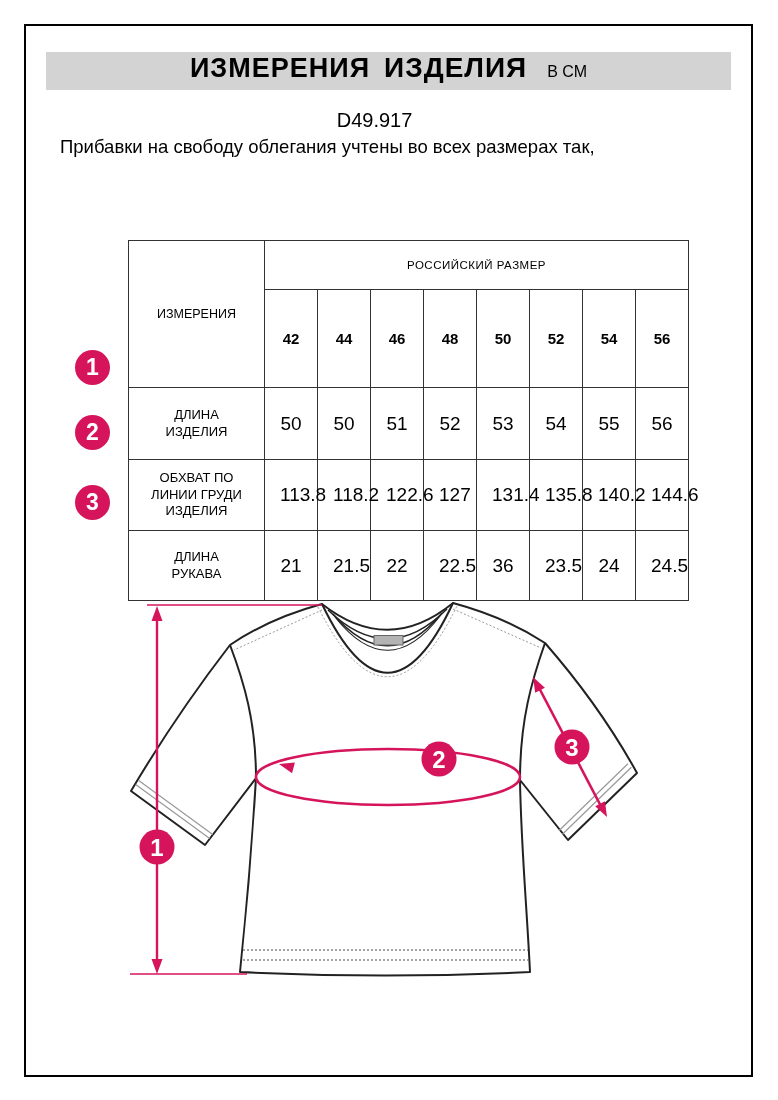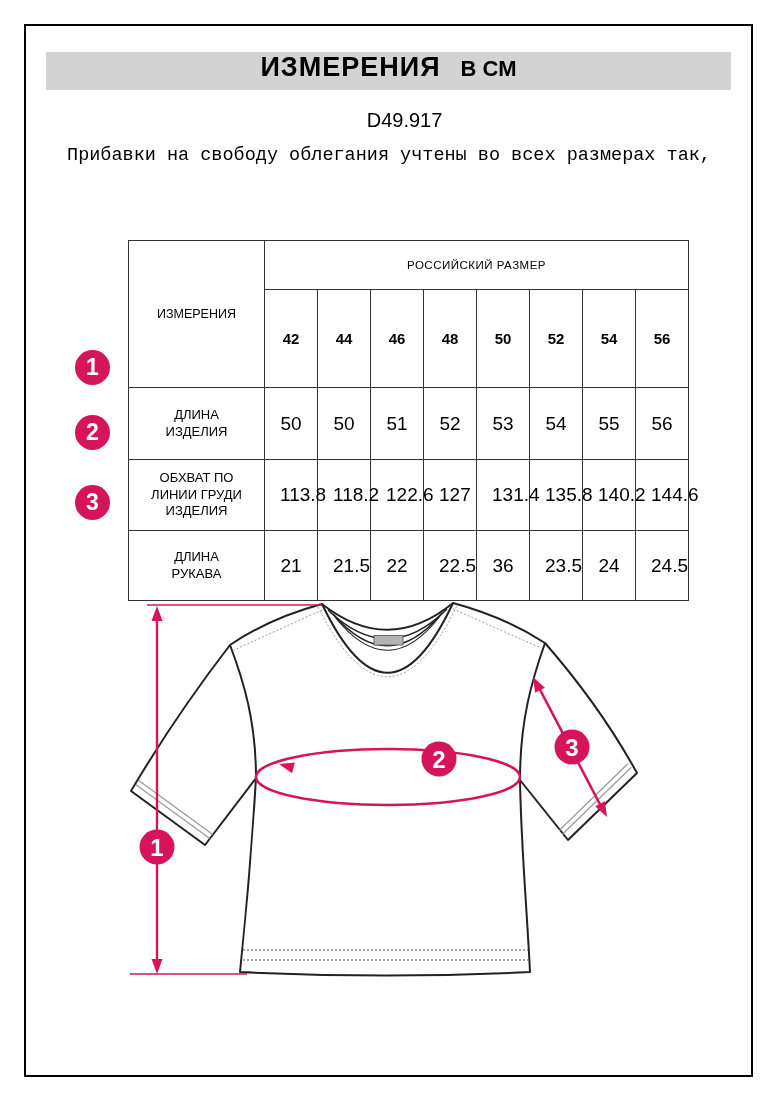--- a/index.html
+++ b/index.html
@@ -11,28 +11,28 @@
     position:absolute;left:24px;top:24px;width:729px;height:1053px;
     border:2px solid #000;box-sizing:border-box;background:#fff;
   }
   .band{
     position:absolute;left:46px;top:52px;width:685px;height:38px;
     background:#d3d3d3;display:flex;align-items:baseline;justify-content:center;
     gap:14px;
   }
   .band .t1{font-size:27px;font-weight:600;letter-spacing:1px;}
   .band .t2{font-size:28px;font-weight:800;letter-spacing:1px;}
-  .band .t3{font-size:22px;font-weight:700;margin-left:6px;}
+  .band .t3{font-size:16px;font-weight:400;margin-left:6px;}
   .code{
-    position:absolute;left:62px;top:109px;width:685px;text-align:center;
+    position:absolute;left:32px;top:109px;width:685px;text-align:center;
     font-size:20px;
   }
   .desc{
-    position:absolute;left:60px;top:143px;width:658px;text-align:center;
-    font-size:18.5px;line-height:25px;font-family:Liberation Mono, monospace;
+    position:absolute;left:60px;top:134px;width:658px;text-align:left;
+    font-size:18.5px;line-height:25px;
   }
   table.size-table{
     position:absolute;left:128px;top:240px;border-collapse:collapse;
     table-layout:fixed;width:561px;
   }
   .size-table th,.size-table td{
     border:1.5px solid #333;text-align:center;vertical-align:middle;
     padding:15px;font-weight:400;
   }
   .size-table .rus{height:18px;font-size:11.5px;letter-spacing:.5px;}
@@ -55,20 +55,21 @@
   .badge-num{font-size:24px;font-weight:700;fill:#fff;
     font-family:"Liberation Sans","DejaVu Sans",sans-serif;}
 </style>
 </head>
 <body>
 
 <div class="frame"></div>
 
 <div class="band">
   <span class="t1">ИЗМЕРЕНИЯ</span>
+  <span class="t2">ИЗДЕЛИЯ</span>
   <span class="t3">В СМ</span>
 </div>
 
 <div class="code">D49.917</div>
 
 <div class="desc">
   <div>Прибавки на свободу облегания учтены во всех размерах так,</div>
 </div>
 
 <table class="size-table">

